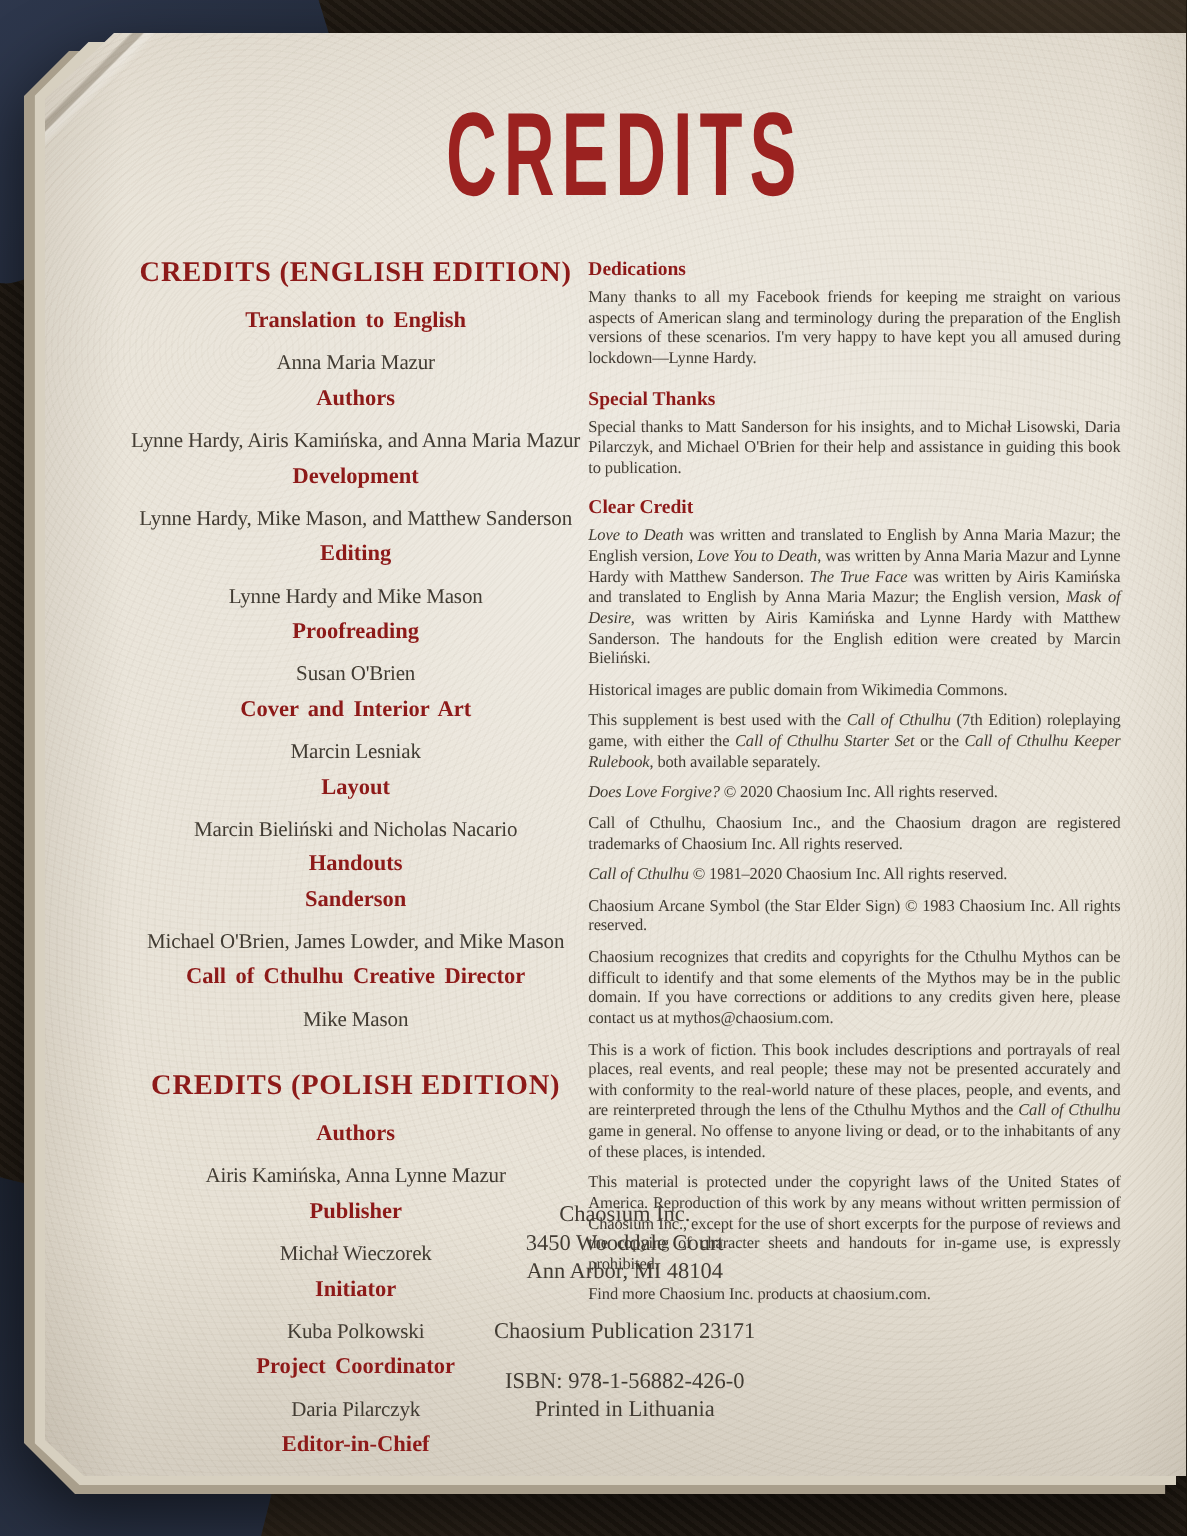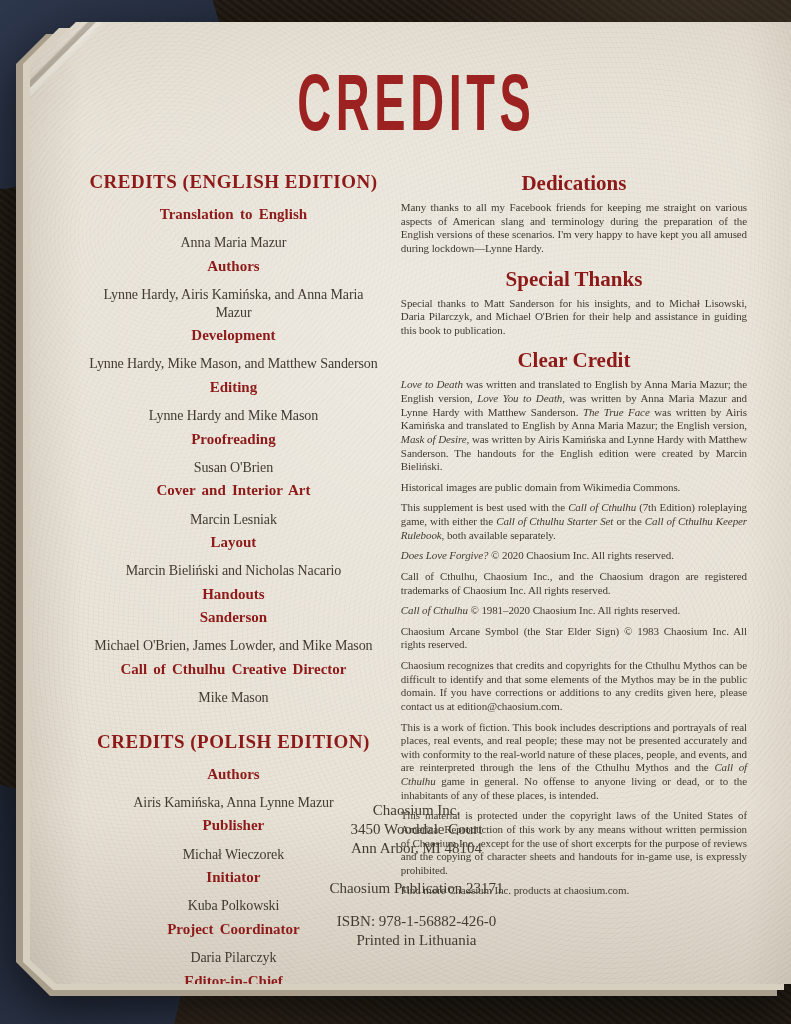--- a/index.html
+++ b/index.html
@@ -43,34 +43,34 @@
   .page::before{content:"";position:absolute;top:0;left:0;width:84px;height:84px;pointer-events:none;
     background:linear-gradient(135deg, transparent 40px, rgba(70,58,40,.28) 42px 46px, rgba(255,255,255,.25) 47px 50px, transparent 54px);}
 
   .big-title{
     margin:30px 0 40px;align-self:center;
     font-family:"Liberation Sans", sans-serif;font-weight:700;font-size:51px;
     letter-spacing:5px;line-height:1;
     transform:scaleY(1.55) scaleX(.92);transform-origin:50% 60%;
     color:var(--accent-red,#9b2220);
   }
-  .columns{display:flex;gap:20px;flex:1 1 auto;min-height:0;}
+  .columns{display:flex;gap:4px;flex:1 1 auto;min-height:0;}
   .col-left{width:46%;text-align:center;}
   .col-right{width:54%;}
 
   .section-heading{margin:0 0 13px;font-size:19px;font-weight:700;letter-spacing:.5px;
     color:var(--heading-red,#8d1a19);}
   .section-heading.mt{margin-top:24px;}
   .role{margin-bottom:6px;}
   .role-title{font-weight:700;font-size:15px;line-height:1.15;word-spacing:2.5px;
     color:var(--heading-red,#8d1a19);}
   .role-names{font-size:14px;line-height:1.25;letter-spacing:-.1px;margin-top:11px;
     color:var(--body-ink,#413b32);}
 
-  .sub-heading{margin:0 0 5px;text-align:center;font-size:21px;font-weight:700;
+  .sub-heading{margin:0 0 5px;font-size:13px;font-weight:700;
     color:var(--heading-red,#8d1a19);}
   .sub-heading.mt{margin-top:11px;}
   .par{margin:0 0 7px;text-align:justify;font-size:11px;line-height:1.24;
     letter-spacing:-.1px;color:var(--body-ink,#413b32);}
   .par i{font-style:italic;}
 
   .footer{margin-top:auto;text-align:center;color:var(--body-ink,#413b32);
     font-size:15px;line-height:1.28;padding-bottom:14px;}
   .pub{margin-top:21px;}
   .isbn-block{margin-top:13px;}
@@ -176,21 +176,21 @@
 
           <h3 class="sub-heading mt">Clear Credit</h3>
           <div>
               <p class="par"><i>Love to Death</i><span> was written and translated to English by Anna Maria Mazur; the English version, </span><i>Love You to Death</i><span>, was written by Anna Maria Mazur and Lynne Hardy with Matthew Sanderson. </span><i>The True Face</i><span> was written by Airis Kamińska and translated to English by Anna Maria Mazur; the English version, </span><i>Mask of Desire</i><span>, was written by Airis Kamińska and Lynne Hardy with Matthew Sanderson. The handouts for the English edition were created by Marcin Bieliński.</span></p>
               <p class="par"><span>Historical images are public domain from Wikimedia Commons.</span></p>
               <p class="par"><span>This supplement is best used with the </span><i>Call of Cthulhu</i><span> (7th Edition) roleplaying game, with either the </span><i>Call of Cthulhu Starter Set</i><span> or the </span><i>Call of Cthulhu Keeper Rulebook</i><span>, both available separately.</span></p>
               <p class="par"><i>Does Love Forgive?</i><span> © 2020 Chaosium Inc. All rights reserved.</span></p>
               <p class="par"><span>Call of Cthulhu, Chaosium Inc., and the Chaosium dragon are registered trademarks of Chaosium Inc. All rights reserved.</span></p>
               <p class="par"><i>Call of Cthulhu</i><span> © 1981–2020 Chaosium Inc. All rights reserved.</span></p>
               <p class="par"><span>Chaosium Arcane Symbol (the Star Elder Sign) © 1983 Chaosium Inc. All rights reserved.</span></p>
-              <p class="par"><span>Chaosium recognizes that credits and copyrights for the Cthulhu Mythos can be difficult to identify and that some elements of the Mythos may be in the public domain. If you have corrections or additions to any credits given here, please contact us at edition@chaosium.com.</span></p>
+              <p class="par"><span>Chaosium recognizes that credits and copyrights for the Cthulhu Mythos can be difficult to identify and that some elements of the Mythos may be in the public domain. If you have corrections or additions to any credits given here, please contact us at mythos@chaosium.com.</span></p>
               <p class="par"><span>This is a work of fiction. This book includes descriptions and portrayals of real places, real events, and real people; these may not be presented accurately and with conformity to the real-world nature of these places, people, and events, and are reinterpreted through the lens of the Cthulhu Mythos and the </span><i>Call of Cthulhu</i><span> game in general. No offense to anyone living or dead, or to the inhabitants of any of these places, is intended.</span></p>
               <p class="par"><span>This material is protected under the copyright laws of the United States of America. Reproduction of this work by any means without written permission of Chaosium Inc., except for the use of short excerpts for the purpose of reviews and the copying of character sheets and handouts for in-game use, is expressly prohibited.</span></p>
               <p class="par"><span>Find more Chaosium Inc. products at chaosium.com.</span></p>
             </div>
         </div>
       </div>
 
       <div class="footer">
         <div>
             <div class="addr-line">Chaosium Inc.</div>

